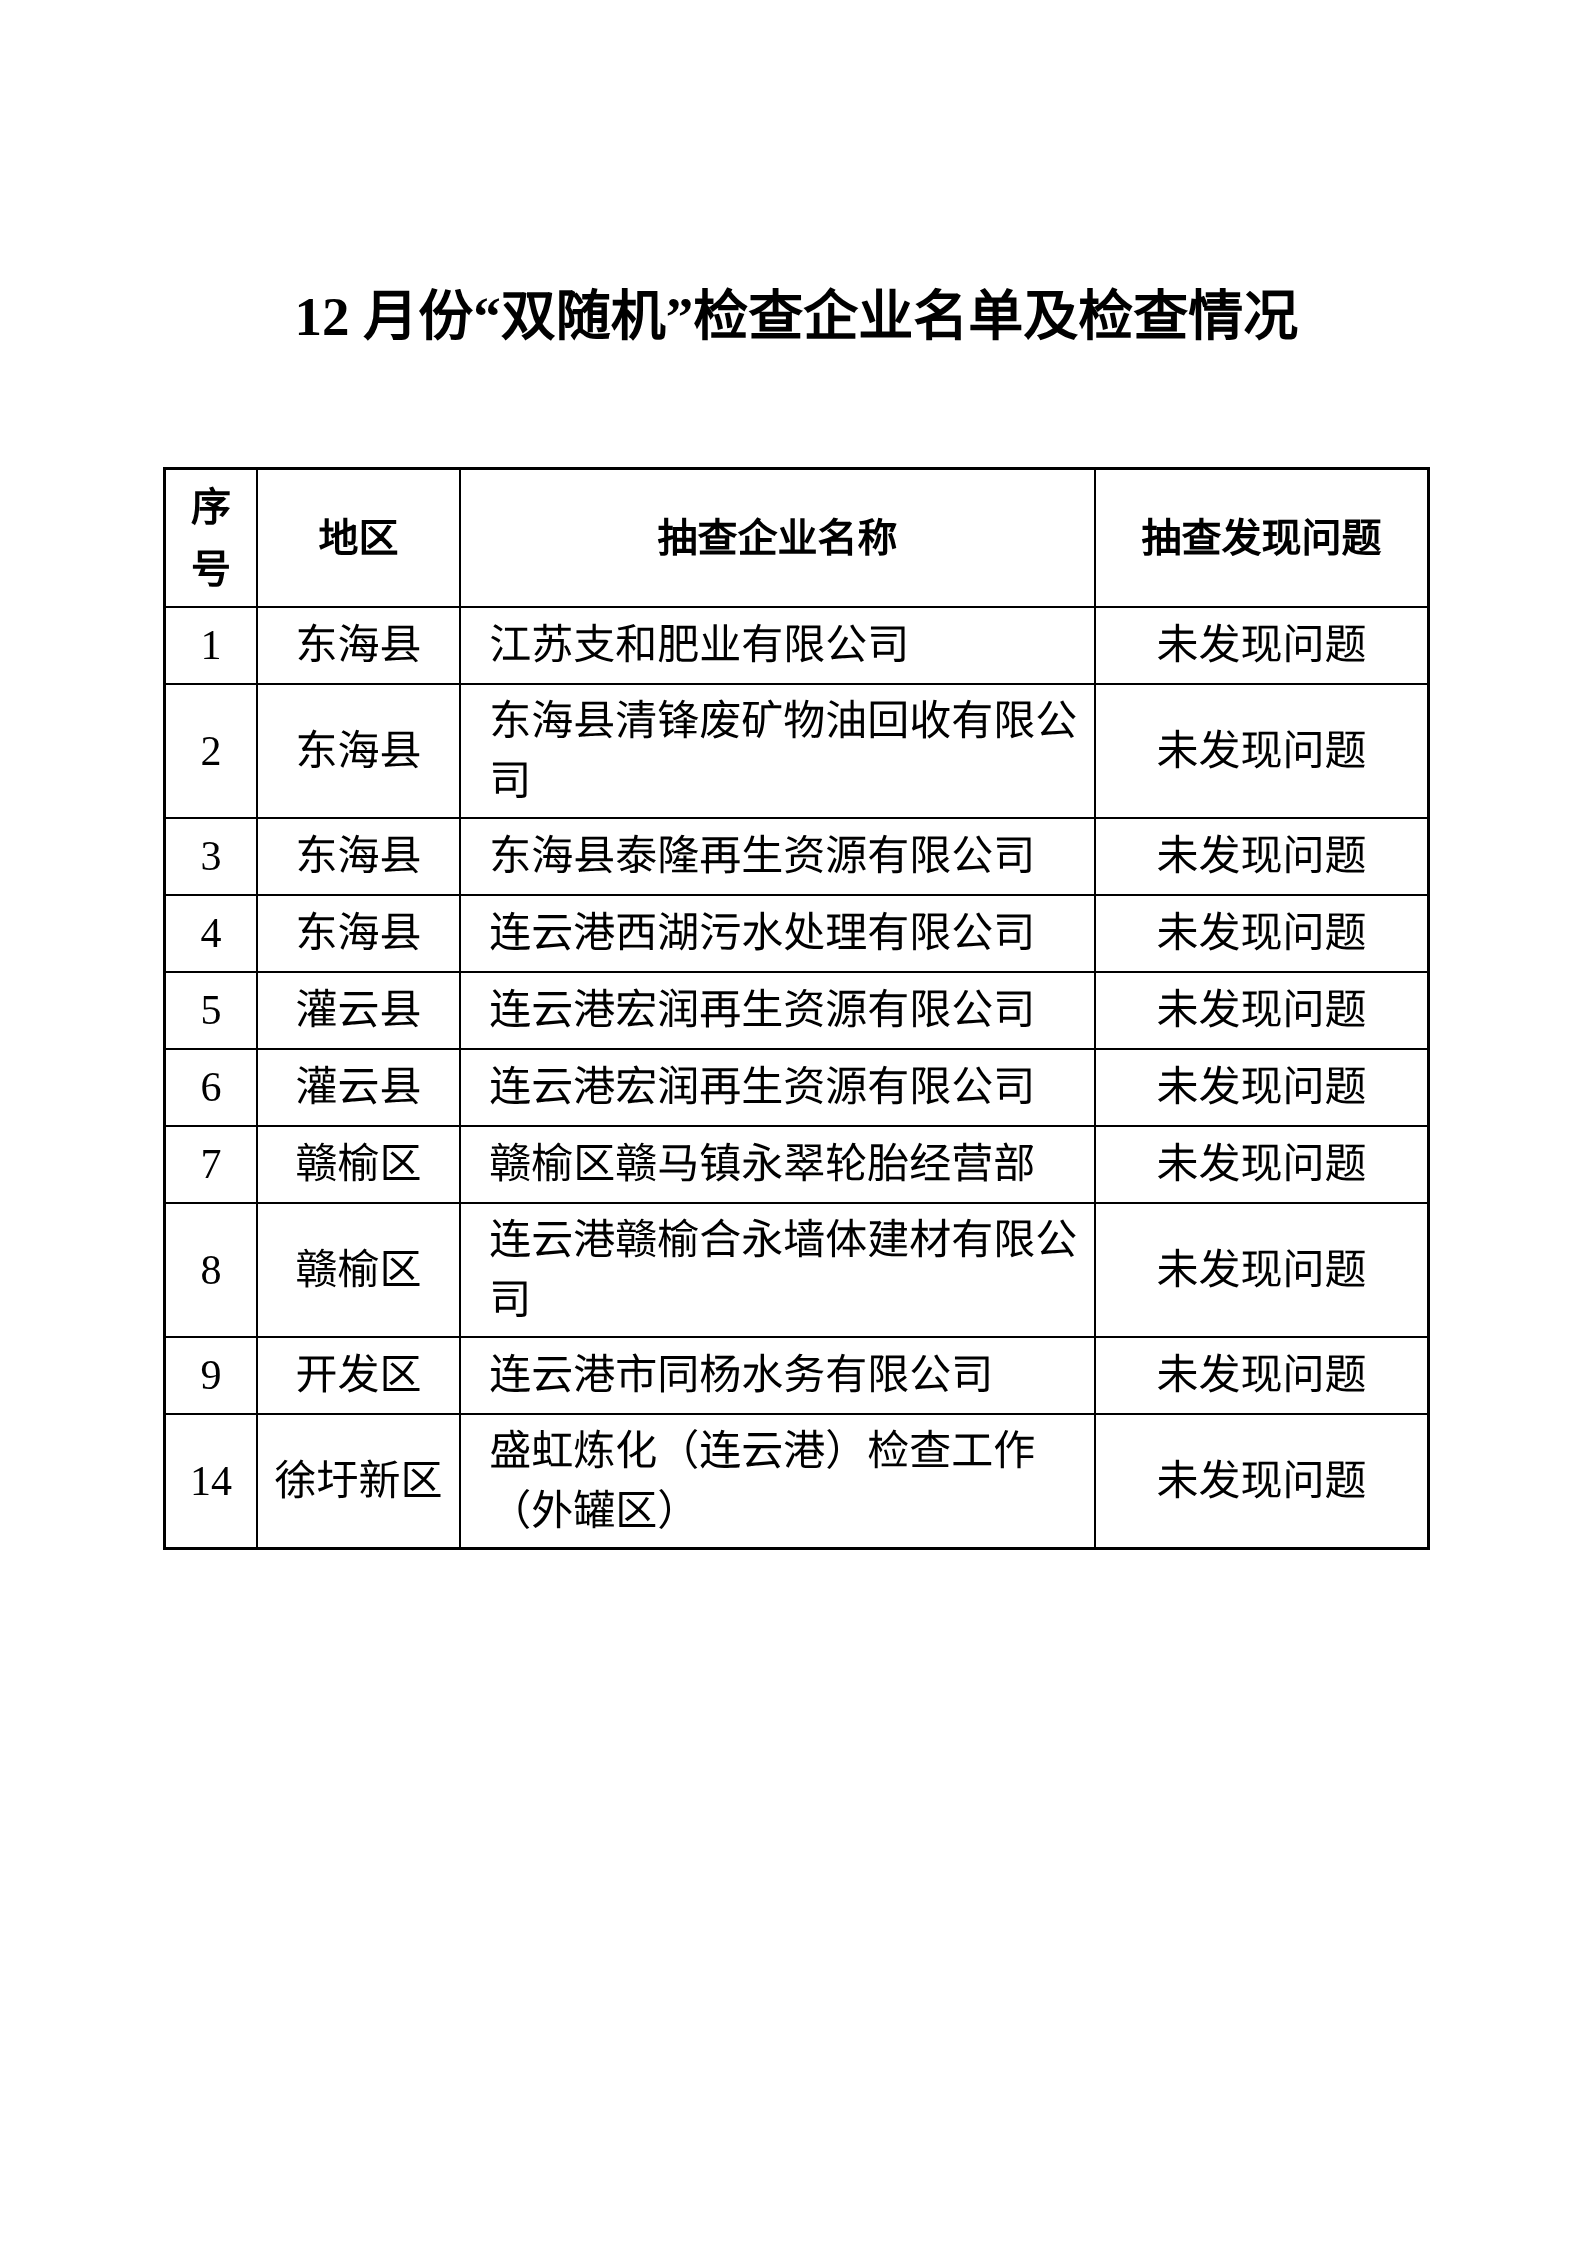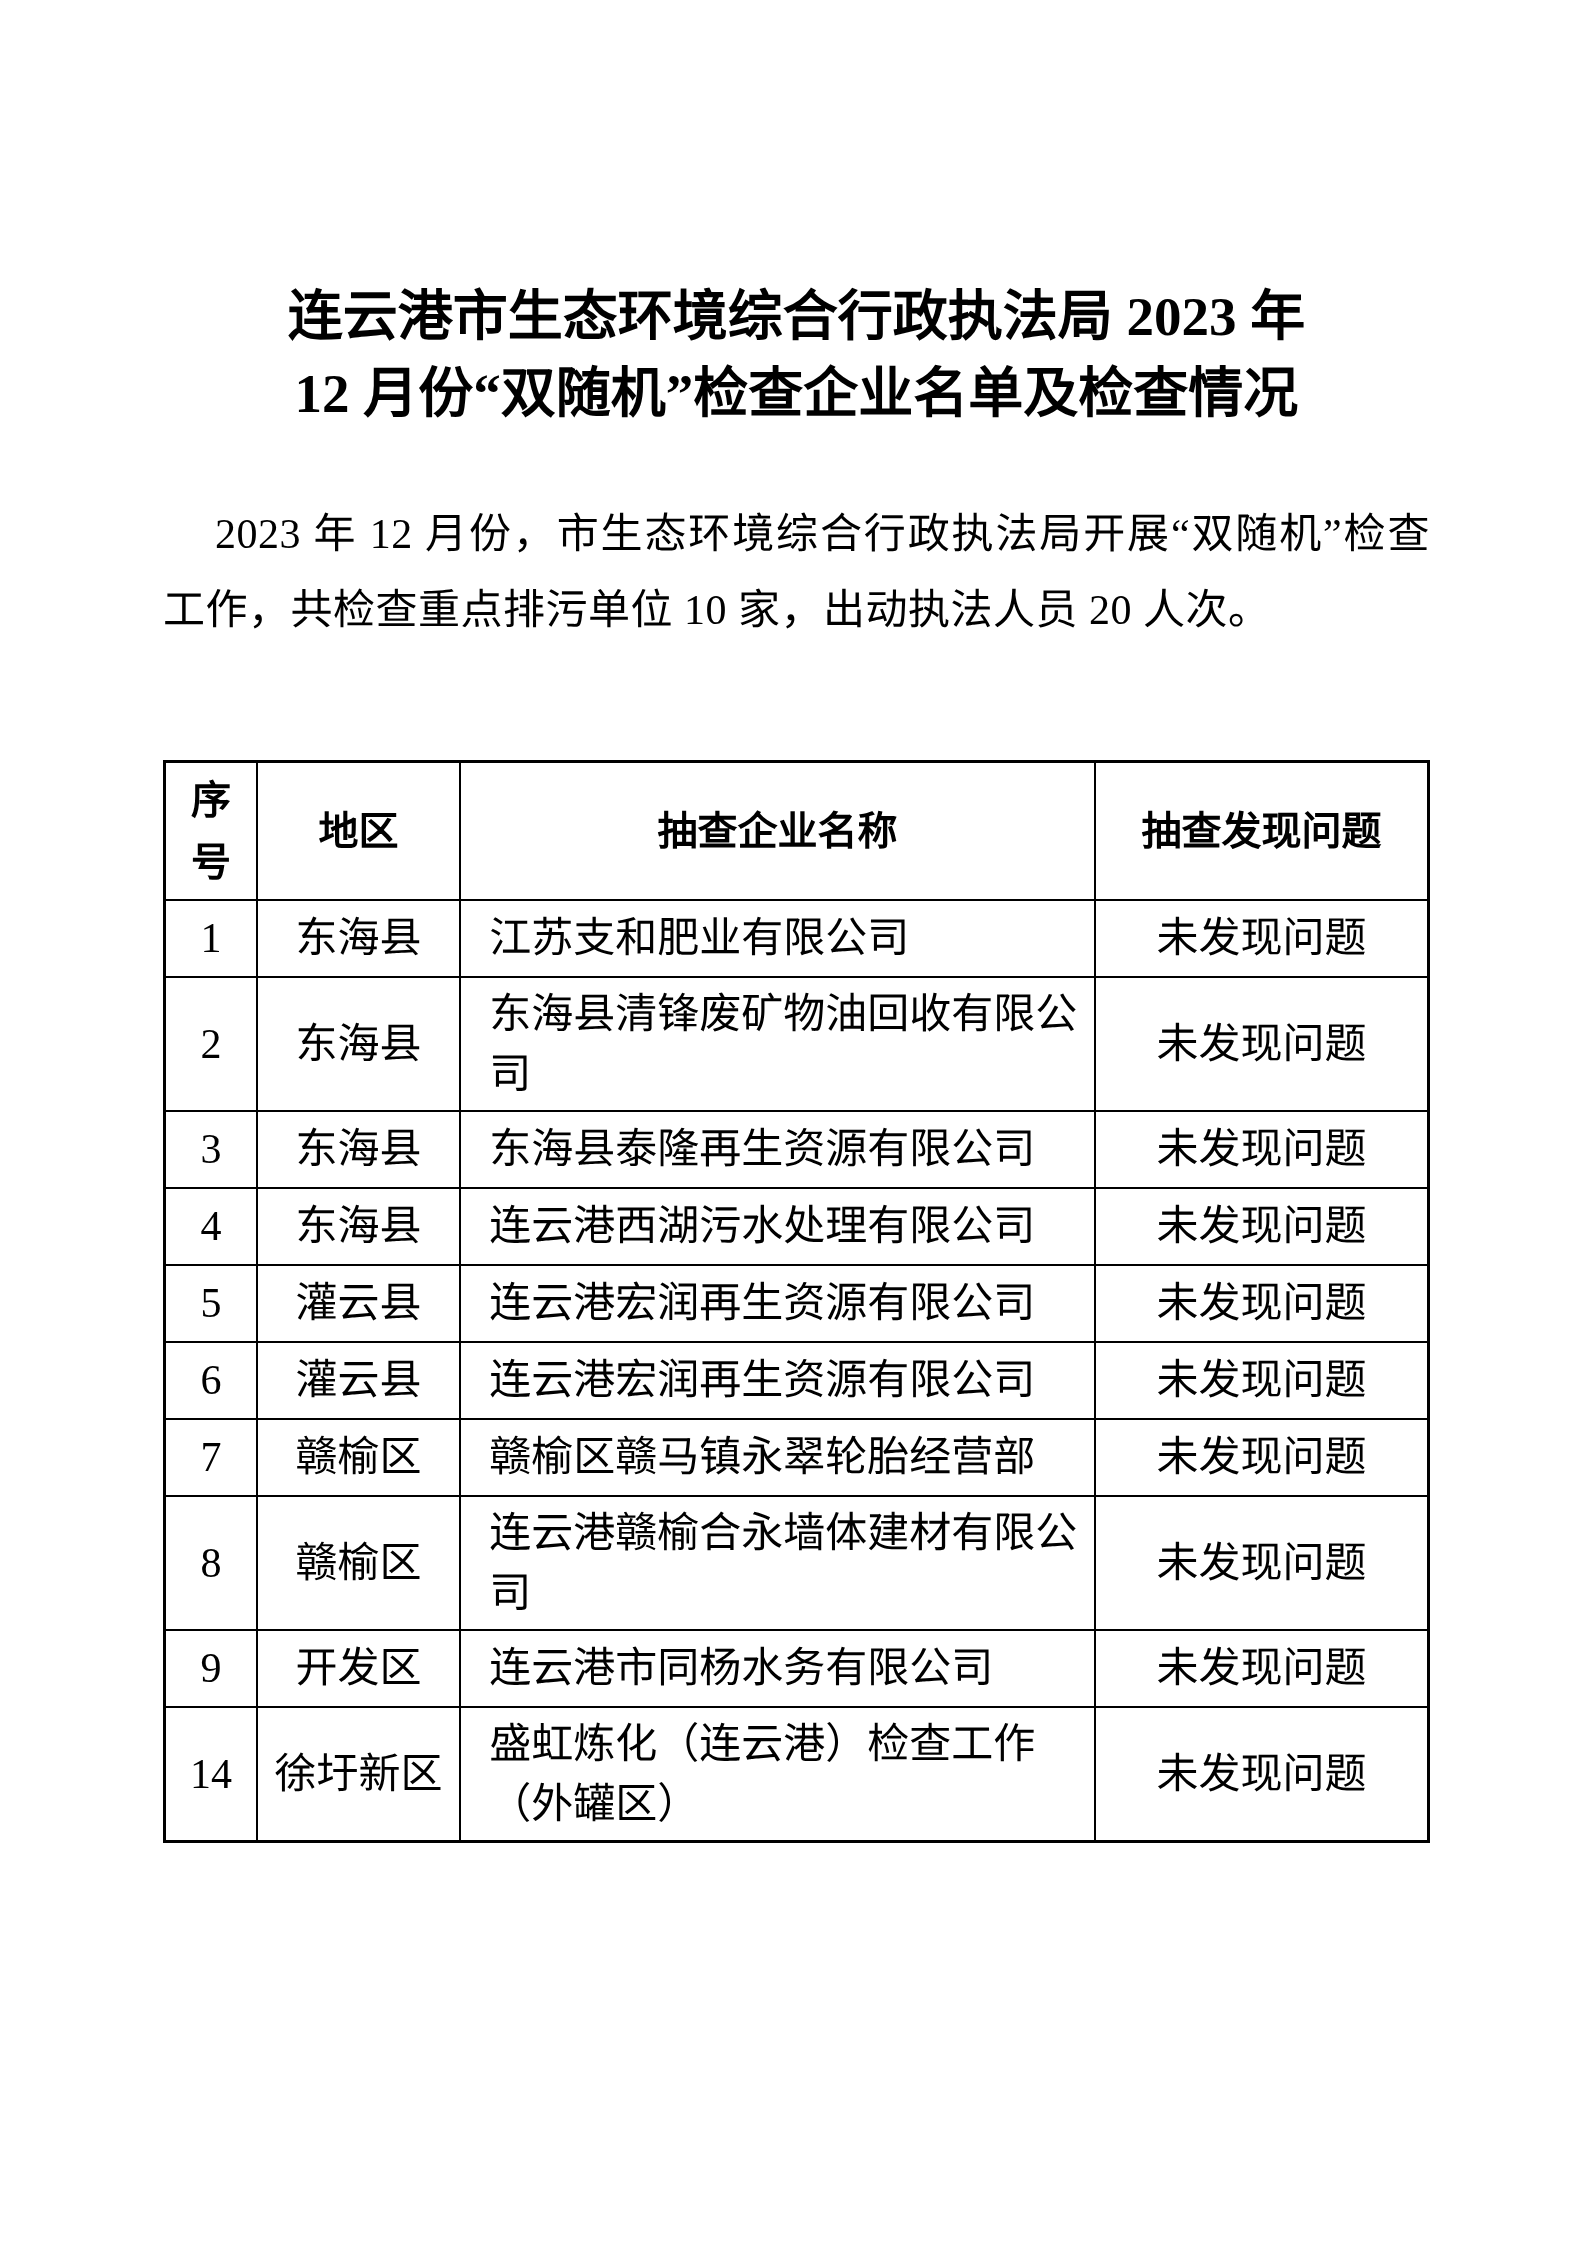--- a/index.html
+++ b/index.html
@@ -67,25 +67,23 @@
   col.c-region  { width:16.1%; }
   col.c-company { width:50.2%; }
   col.c-result  { width:26.4%; }
 </style>
 </head>
 <body>
 
 <div class="page">
 
   <h1 class="doc-title">
-    <span class="t-line">连云港市生态环境综合行政执法局 2023 年</span>
     <span class="t-line">12 月份“双随机”检查企业名单及检查情况</span>
   </h1>
 
-  <p class="intro">2023 年 12 月份，市生态环境综合行政执法局开展“双随机”检查工作，共检查重点排污单位 10 家，出动执法人员 20 人次。</p>
 
   <table class="check-table">
     <colgroup>
       <col class="c-no">
         <col class="c-region">
         <col class="c-company">
         <col class="c-result">
     </colgroup>
     <thead>
       <tr>

